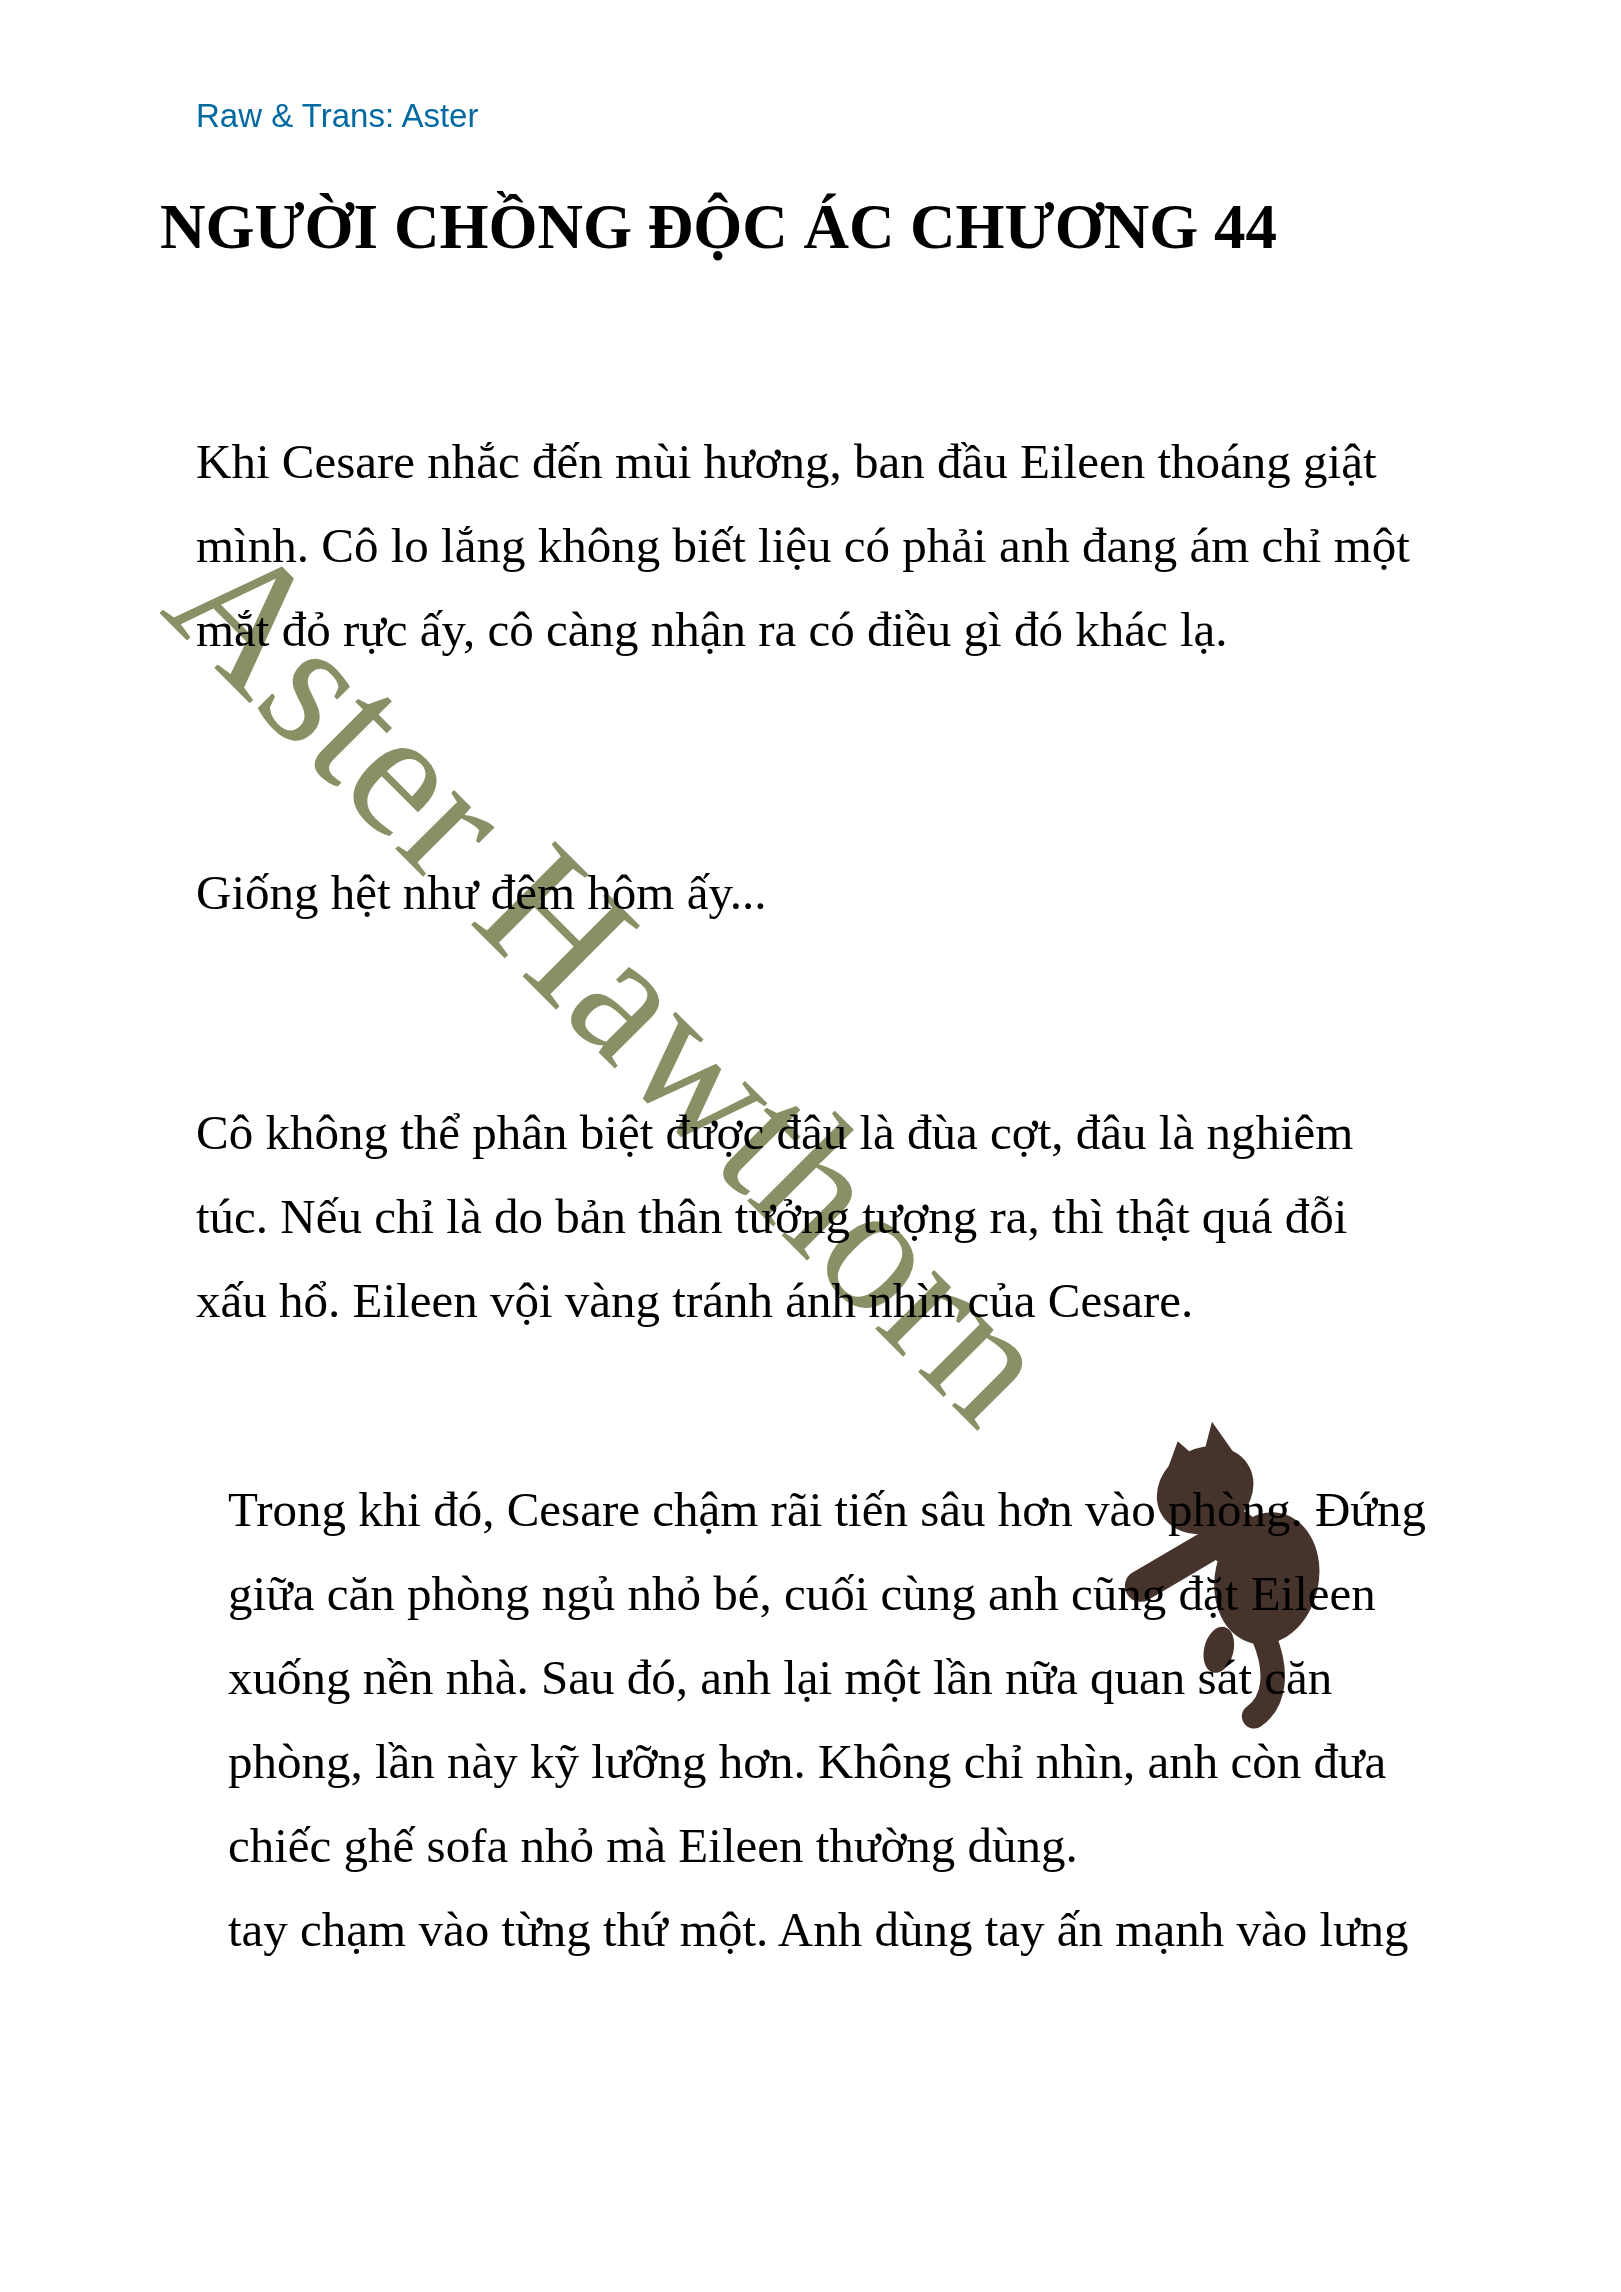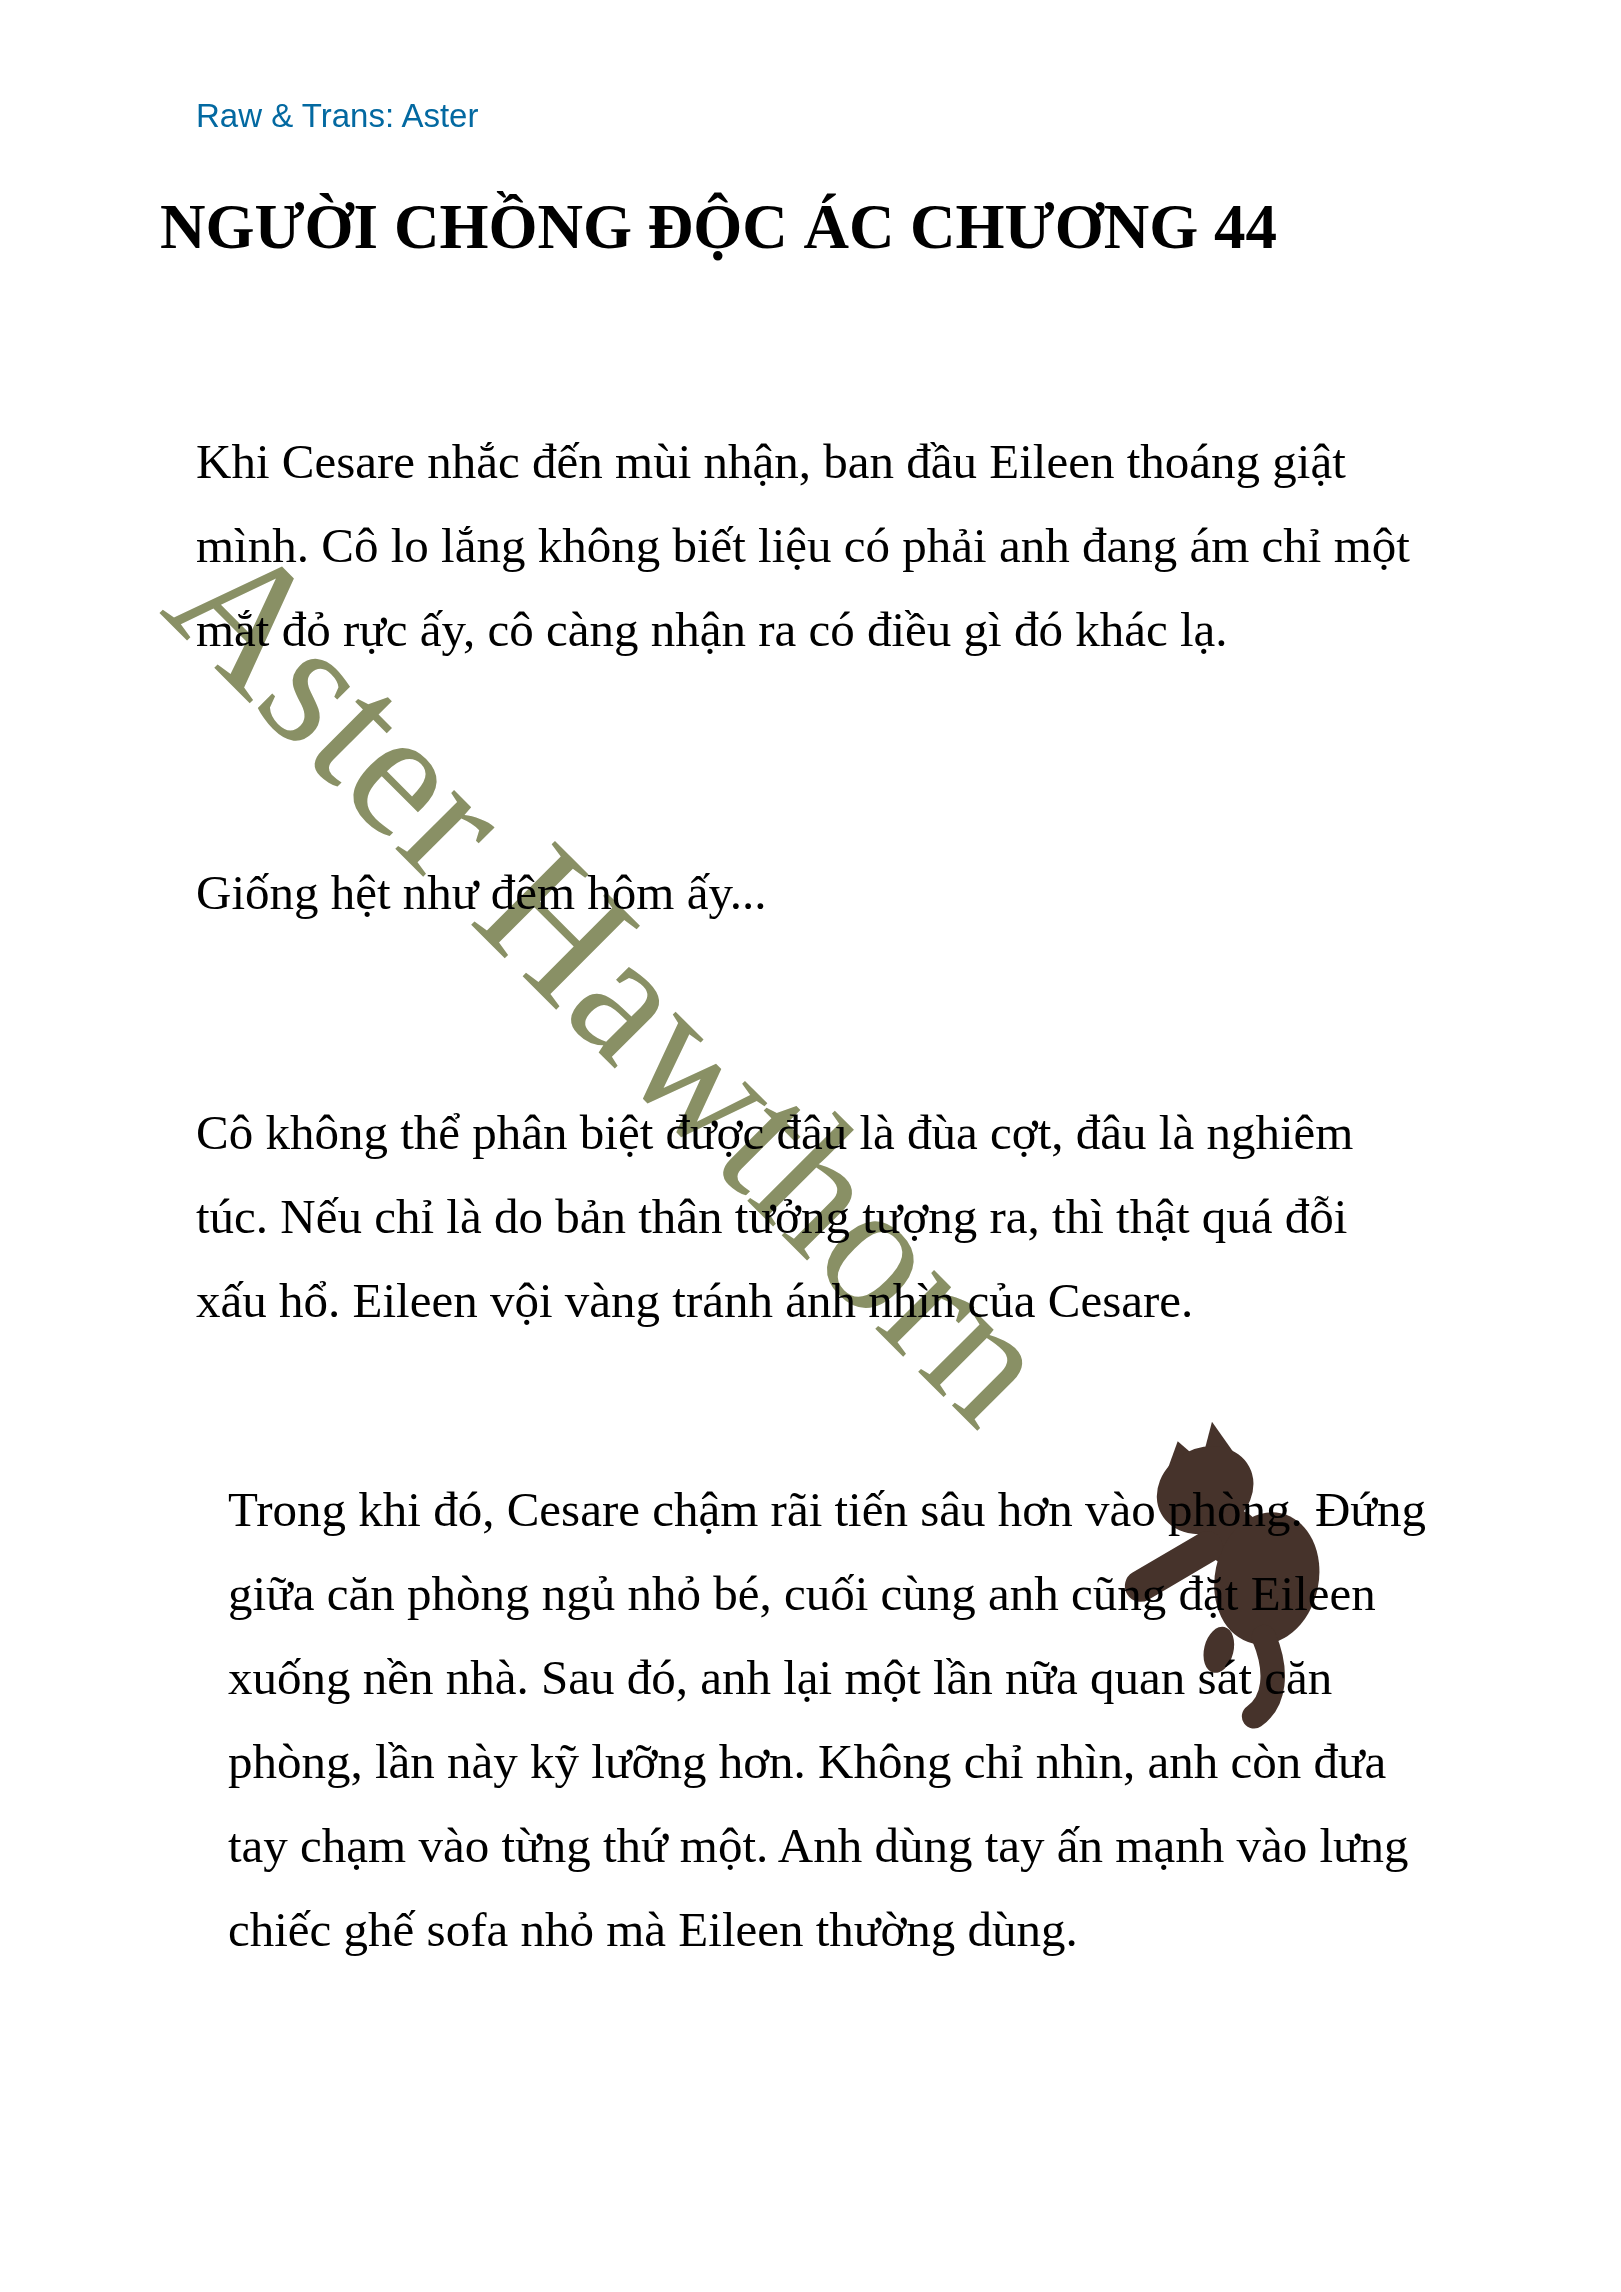--- a/index.html
+++ b/index.html
@@ -97,39 +97,39 @@
     </g>
   </svg>
 
   <div class="textlayer">
 
     <div class="credit">Raw &amp; Trans: Aster</div>
 
     <h1 class="title">NGƯỜI CHỒNG ĐỘC ÁC CHƯƠNG 44</h1>
 
     <div class="para p1">
-      <div class="line">Khi Cesare nhắc đến mùi nhận, ban đầu Eileen thoáng giật</div>
+      <div class="line">Khi Cesare nhắc đến mùi hương, ban đầu Eileen thoáng giật</div>
       <div class="line">mình. Cô lo lắng không biết liệu có phải anh đang ám chỉ một</div>
       <div class="line">mắt đỏ rực ấy, cô càng nhận ra có điều gì đó khác lạ.</div>
     </div>
 
     <div class="para p2">
       <div class="line">Giống hệt như đêm hôm ấy...</div>
     </div>
 
     <div class="para p3">
       <div class="line">Cô không thể phân biệt được đâu là đùa cợt, đâu là nghiêm</div>
       <div class="line">túc. Nếu chỉ là do bản thân tưởng tượng ra, thì thật quá đỗi</div>
       <div class="line">xấu hổ. Eileen vội vàng tránh ánh nhìn của Cesare.</div>
     </div>
 
     <div class="para p4">
       <div class="line">Trong khi đó, Cesare chậm rãi tiến sâu hơn vào phòng. Đứng</div>
       <div class="line">giữa căn phòng ngủ nhỏ bé, cuối cùng anh cũng đặt Eileen</div>
       <div class="line">xuống nền nhà. Sau đó, anh lại một lần nữa quan sát căn</div>
       <div class="line">phòng, lần này kỹ lưỡng hơn. Không chỉ nhìn, anh còn đưa</div>
+      <div class="line">chiếc ghế sofa nhỏ mà Eileen thường dùng.</div>
       <div class="line">tay chạm vào từng thứ một. Anh dùng tay ấn mạnh vào lưng</div>
-      <div class="line">chiếc ghế sofa nhỏ mà Eileen thường dùng.</div>
     </div>
 
   </div>
 </div>
 
 
 </body></html>

